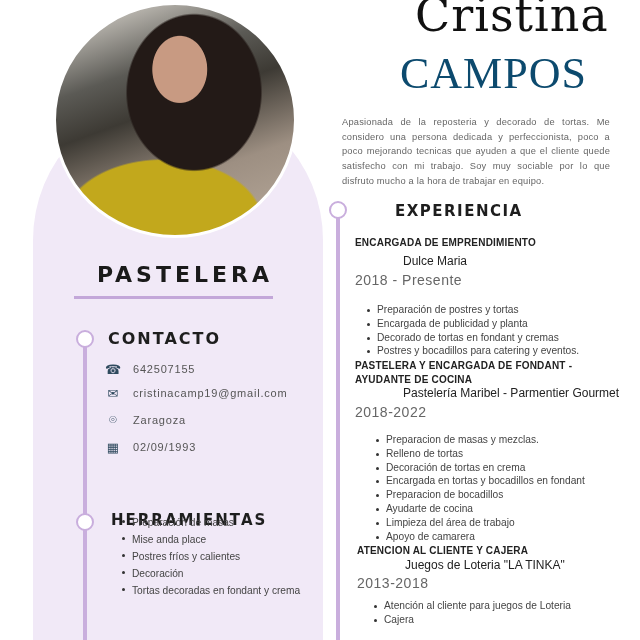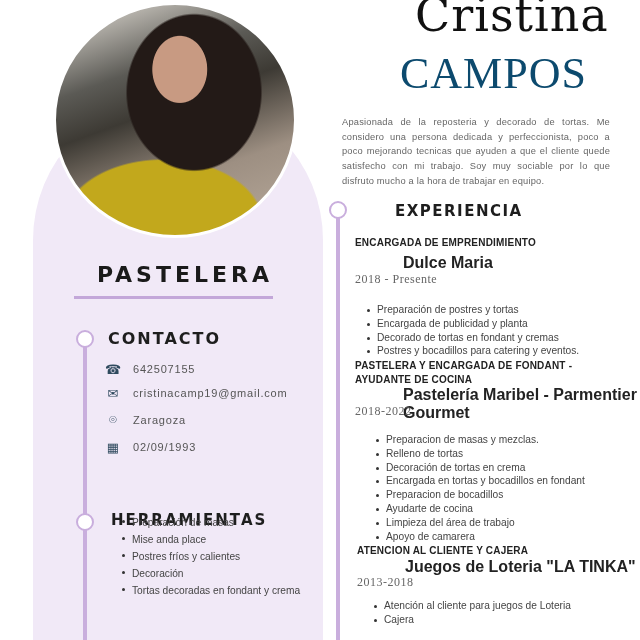--- a/index.html
+++ b/index.html
@@ -30,22 +30,22 @@
   ul.bul { list-style:none; margin:8px; padding:0; position:absolute; }
   ul.bul li { position:relative; padding-left:11px; font-size:10.2px; color:#444; line-height:13.8px; }
   ul.bul li::before { content:""; position:absolute; left:1px; top:6px; width:3px; height:3px; border-radius:50%; background:#333; }
 
   .name1 { position:absolute; left:415px; top:-12px; font-family:"DejaVu Serif", serif; font-size:46px; color:#111; letter-spacing:1px; }
   .name2 { position:absolute; left:400px; top:48px; font-family:Liberation Serif, serif; font-size:44px; color:#0c4a6e; letter-spacing:1px; }
 
   .about { position:absolute; left:342px; top:115px; width:268px; font-size:9.3px; line-height:14.7px; color:#666; text-align:justify; letter-spacing:0.2px; }
 
   .job-title { position:absolute; left:355px; font-size:10px; font-weight:bold; color:#222; letter-spacing:0.2px; }
-  .job-co { position:absolute; left:355px; font-size:16px; font-weight:bold; color:#222;padding-left:48px; }
-  .job-date { position:absolute; left:355px; font-size:12px; color:#666; letter-spacing:0.5px;font-family:Liberation Serif, serif; }
+  .job-co { position:absolute; left:355px; font-size:12px; font-weight:normal; color:#222;padding-left:48px; }
+  .job-date { position:absolute; left:355px; font-size:14px; color:#666; letter-spacing:0.5px; }
 </style>
 </head>
 <body>
 
 <div class="arch"></div>
 <div class="photo"></div>
 
 <div class="title-role">PASTELERA</div>
 <div class="role-line"></div>
 

